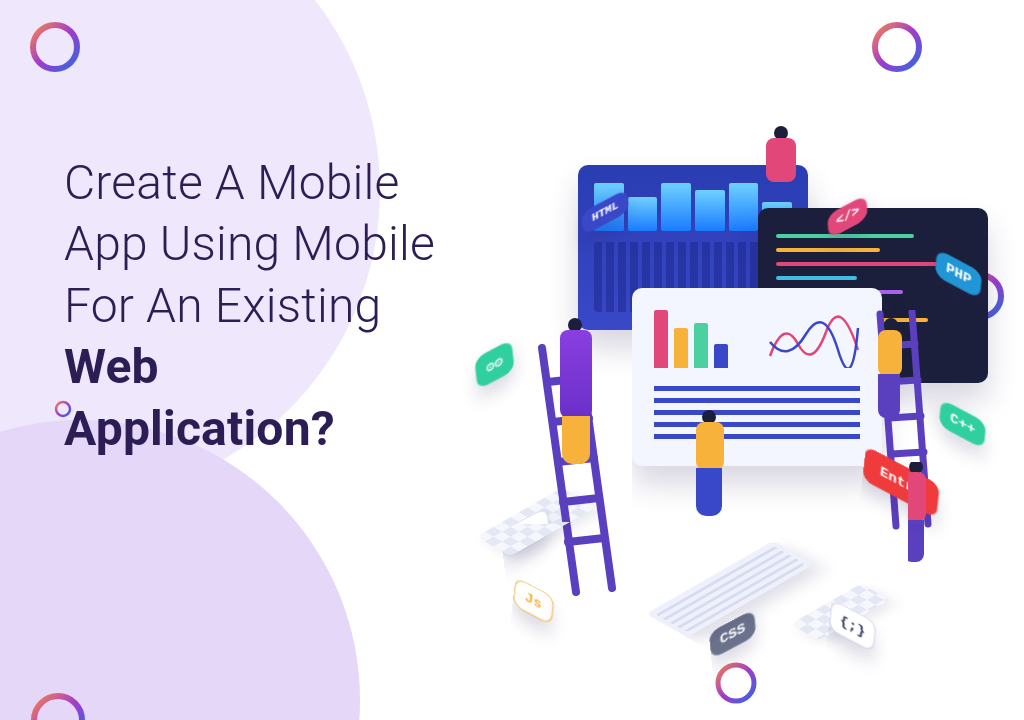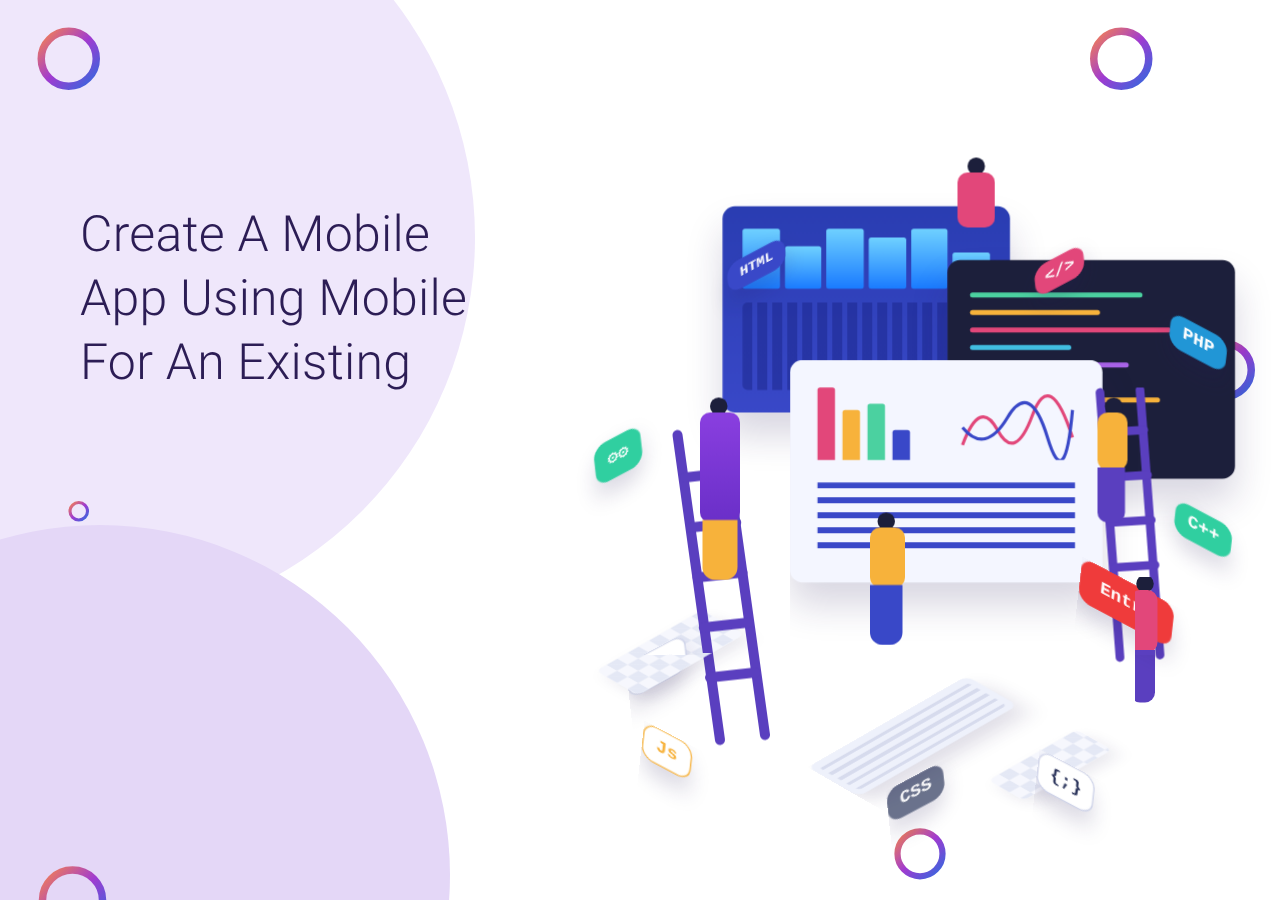--- a/index.html
+++ b/index.html
@@ -29,23 +29,23 @@
   .ring-tl  { top: 20px;  left: 28px; }
   .ring-tr  { top: 20px;  right: 100px; }
   .ring-r   { top: 270px; right: 18px; }
   .ring-sm  { top: 400px; left: 54px; }
   .ring-br  { bottom: 14px; right: 265px; }
   .ring-bl  { bottom: -30px; left: 28px; }
 
   
   .headline {
     position: absolute;
-    top: 162px; left: 64px;
+    top: 152px; left: 64px;
     width: 420px;
-    font-size: 40px;
+    font-size: 48px;
     line-height: 1.28;
     font-weight: 300;
     color: #2c1d55;
     letter-spacing: 0.2px;
   }
   .headline b { font-weight: 700; }
 
   
   .stage {
     position: absolute;
@@ -212,21 +212,22 @@
 <div class="ring ring-bl">
   <svg width="60" height="60">
       <circle cx="30" cy="30" r="24" fill="none" stroke="url(#g1)" stroke-width="6"></circle>
     </svg>
 </div>
 
 <h1 class="headline">
   <span>Create A Mobile</span><br>
   <span>App Using Mobile</span><br>
   <span>For An Existing</span><br>
-  <br>
+  <b>Web</b><br>
+  <b>Application?</b>
 </h1>
 
 <div class="stage">
 
   <div class="checker checker-1"></div>
   <div class="checker checker-2"></div>
 
   <div class="panel panel-blue">
     <div class="bars">
         <span></span>

